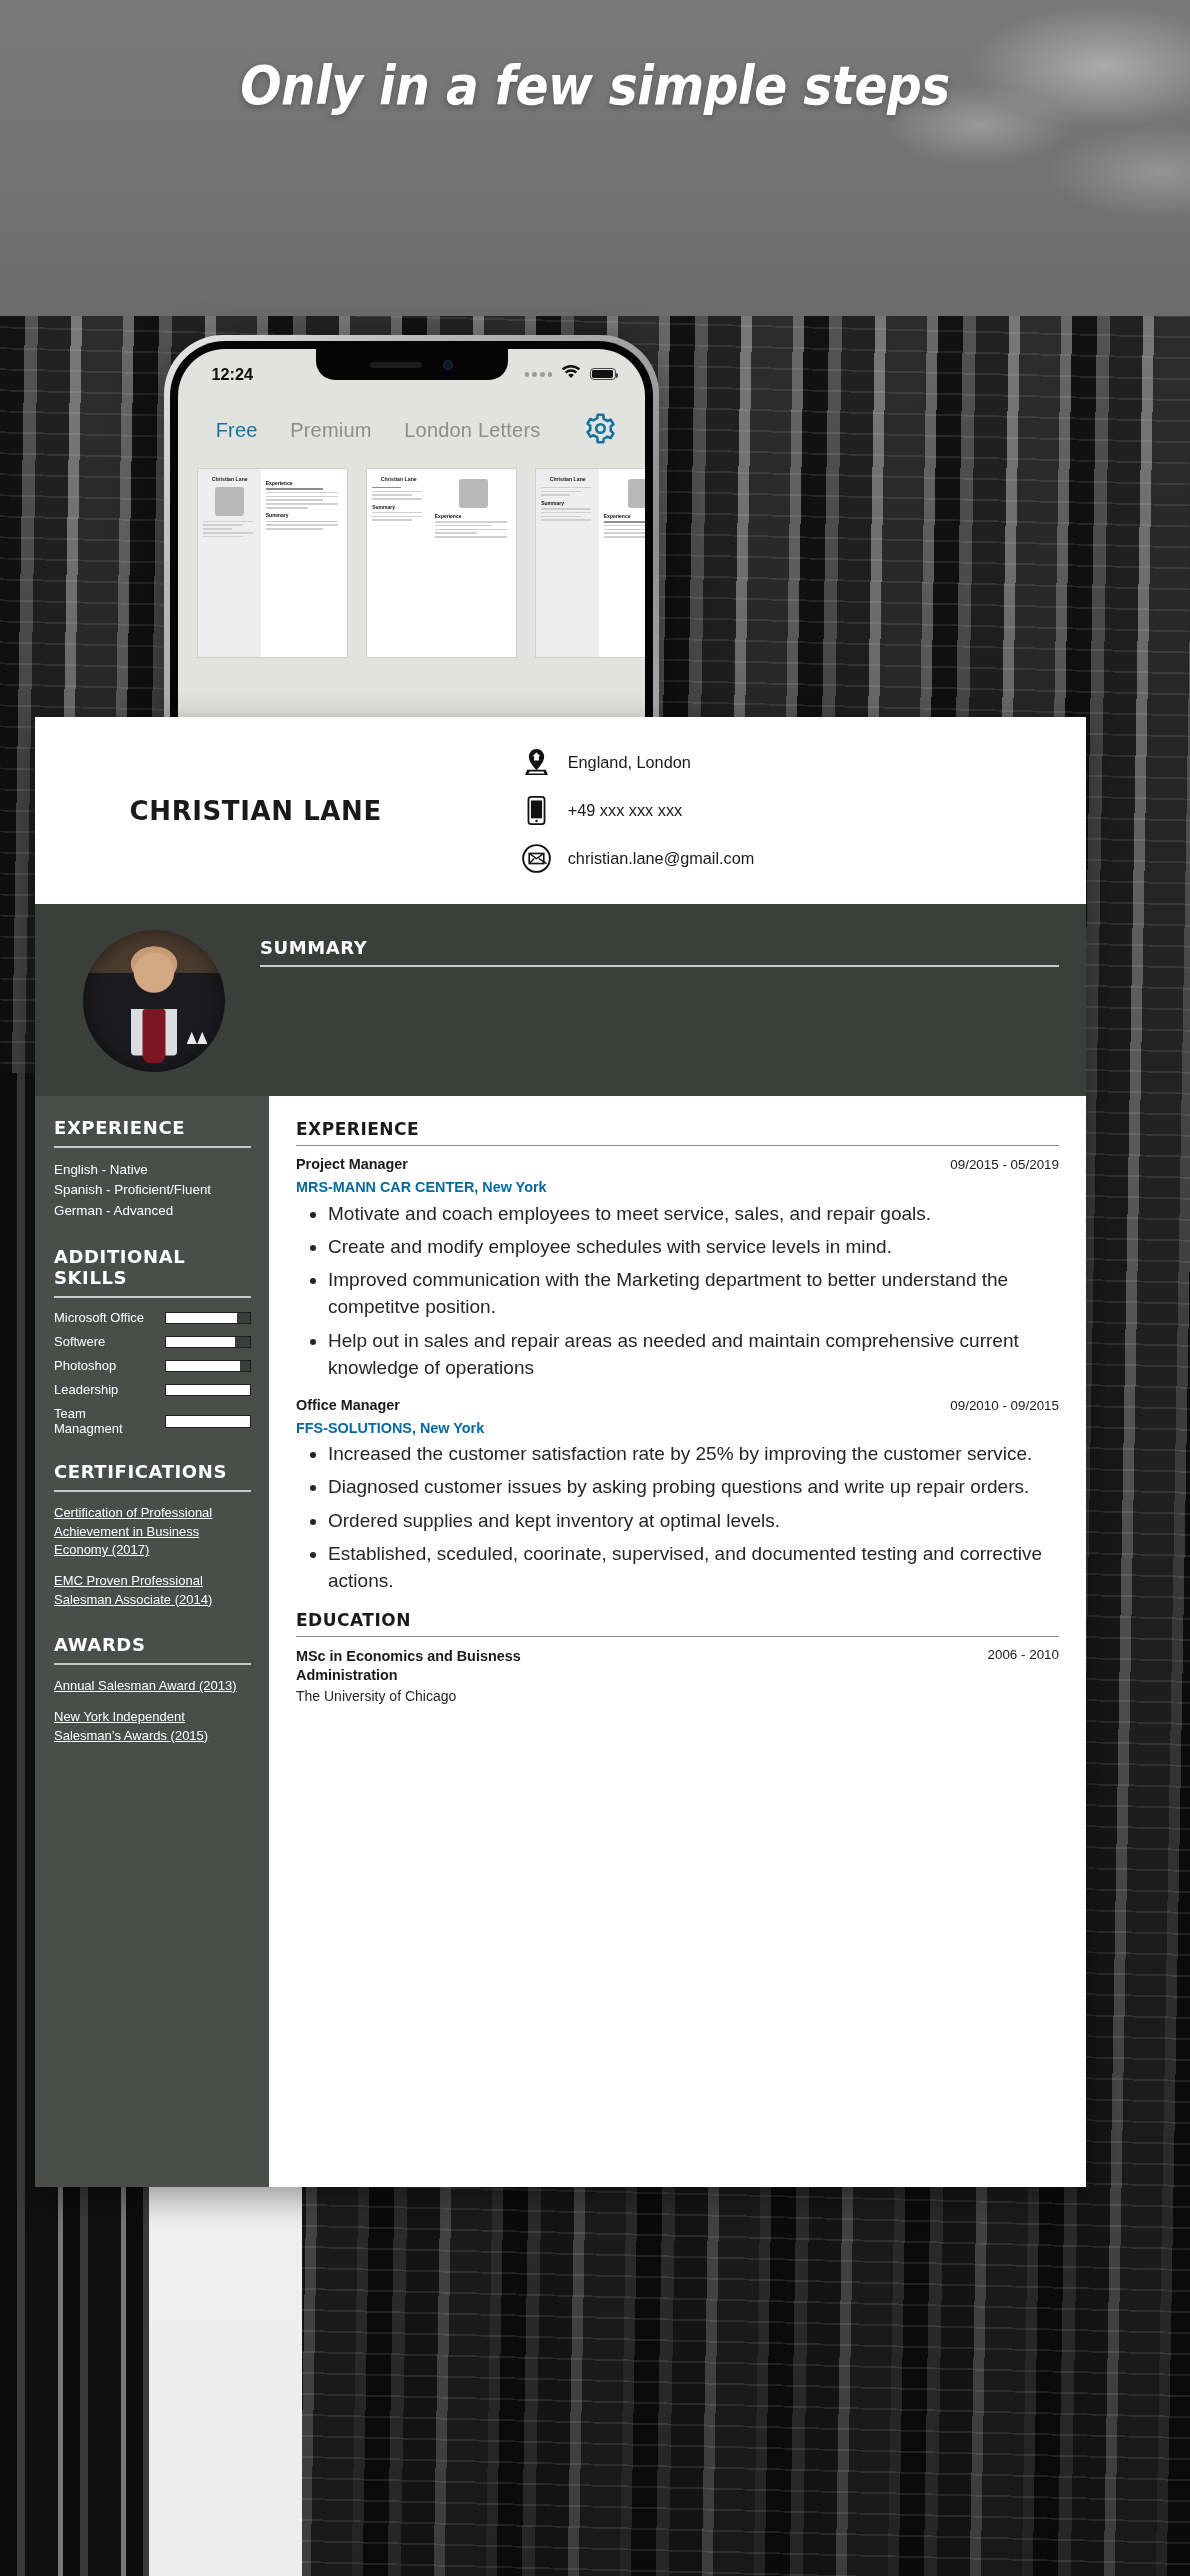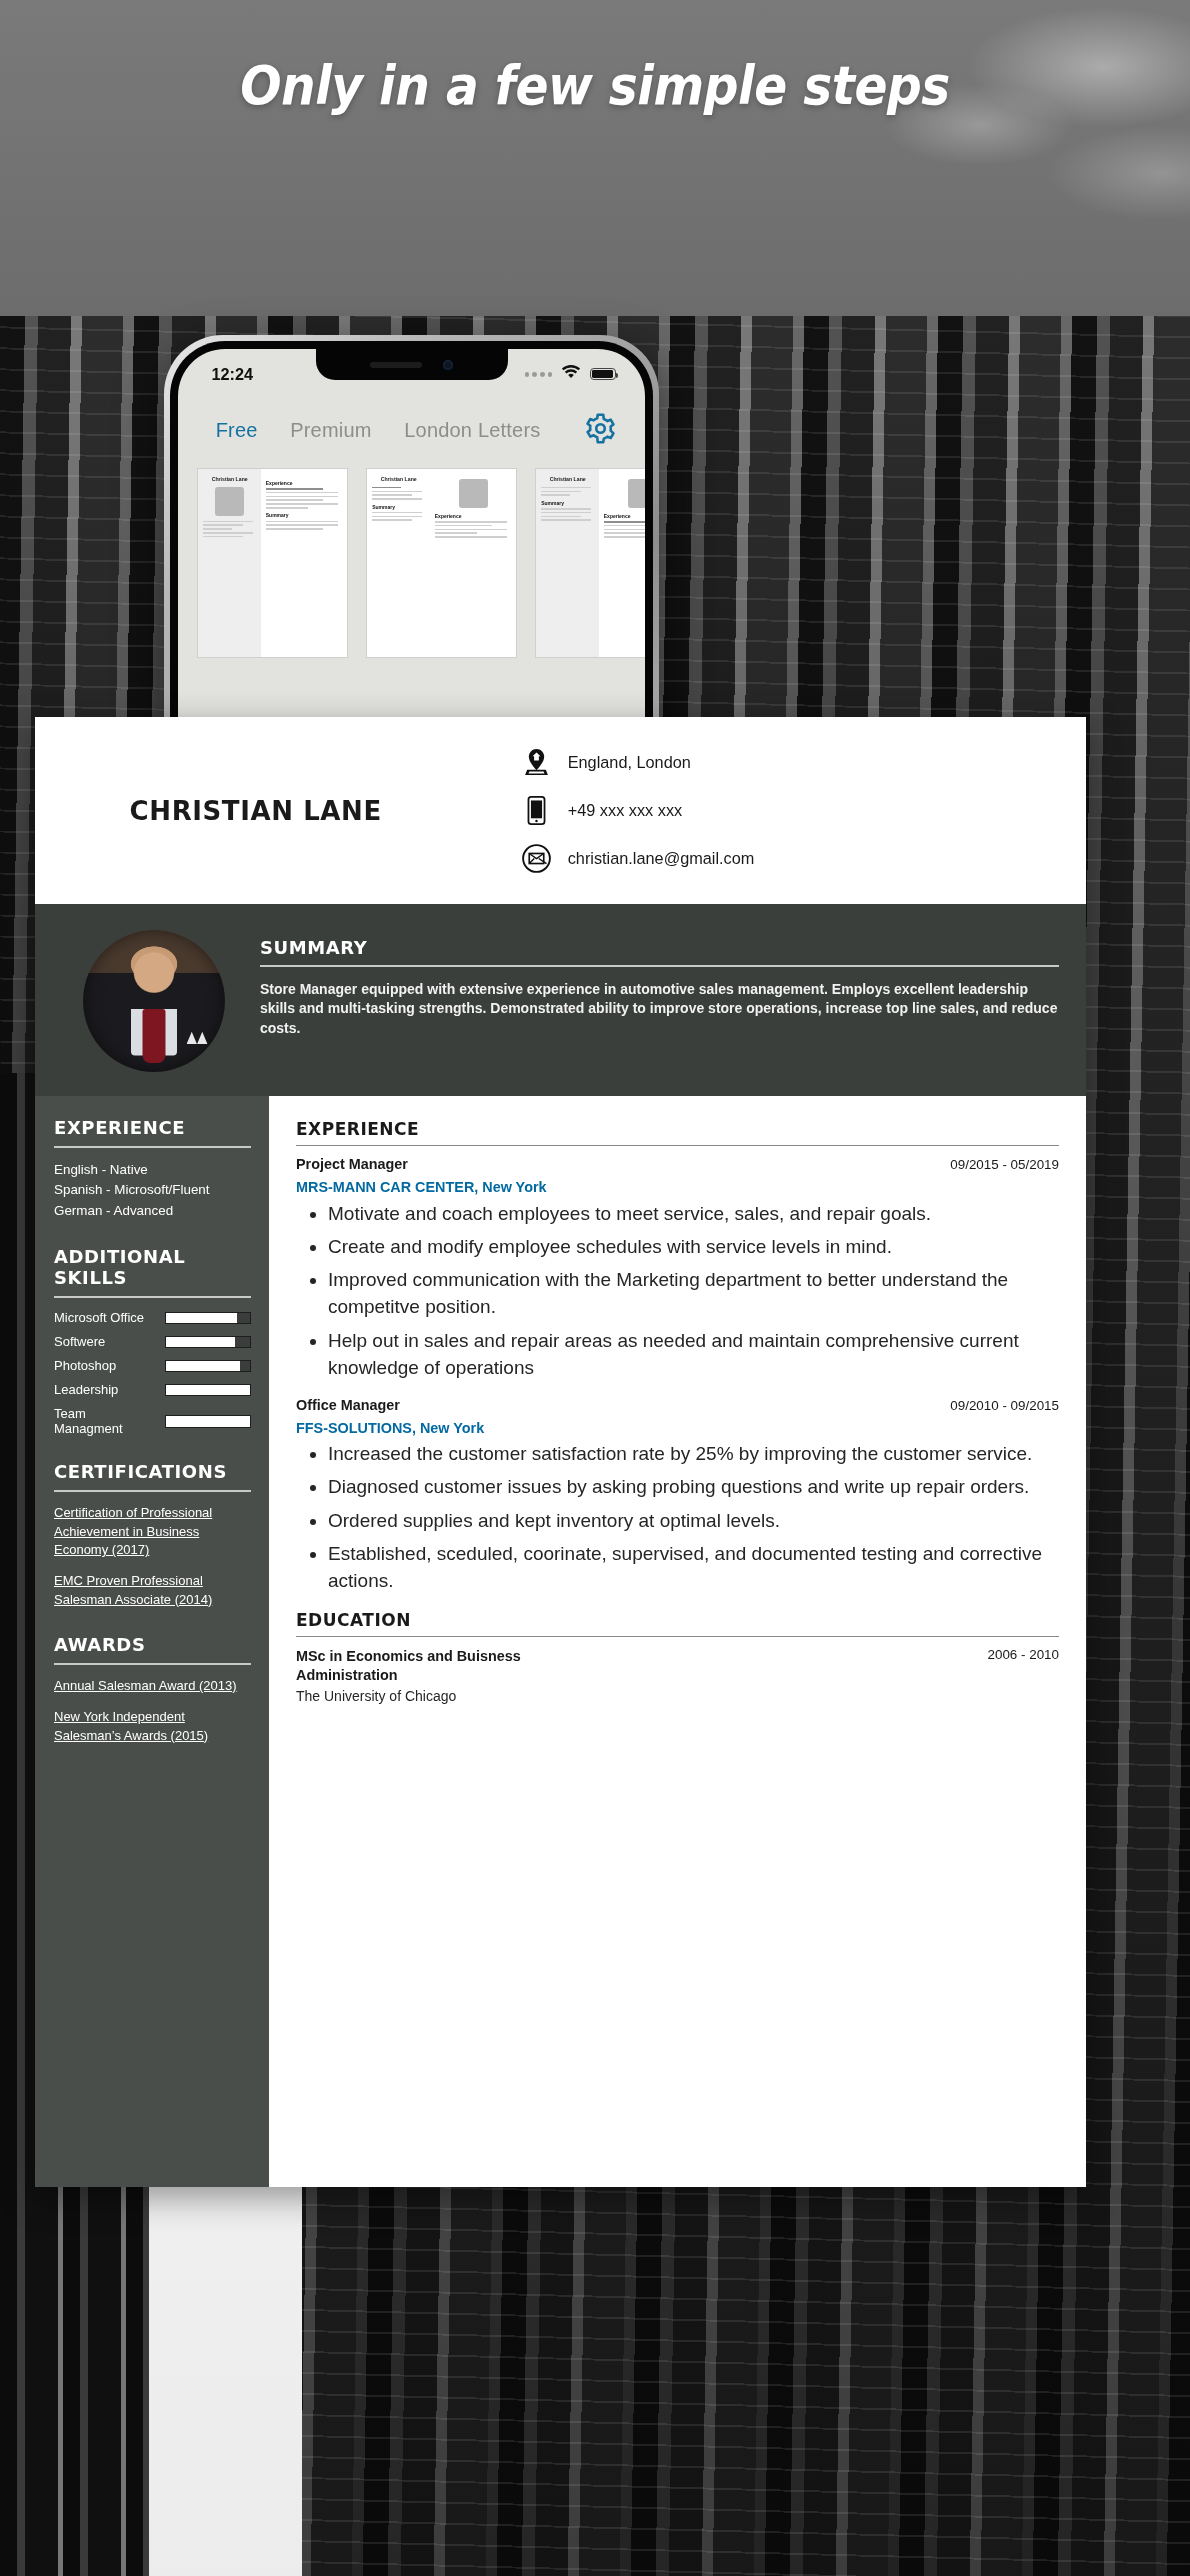--- a/index.html
+++ b/index.html
@@ -403,33 +403,32 @@
     </div>
   </div>
 
   <div id="r-sum">
     <div id="r-photo">
       <div class="photo-circle"></div>
     </div>
     <div id="r-sum-body">
       <div class="sec-title-light">SUMMARY</div>
       <div class="rule-light"></div>
-      <div id="r-sum-text">Store Manager equipped with extensive experience in automotive sales management. Employs excellent leadership skills and multi-tasking strengths. Demonstrated ability to improve store operations, increase top line sales, and reduce costs.</div>
     </div>
   </div>
 
   <div id="r-body">
 
     <div id="r-left">
 
       <div class="blk">
         <div class="sec-title-light">EXPERIENCE</div>
         <div class="rule-light"></div>
         <div class="lang-line">English - Native</div>
-        <div class="lang-line">Spanish - Microsoft/Fluent</div>
+        <div class="lang-line">Spanish - Proficient/Fluent</div>
         <div class="lang-line">German - Advanced</div>
       </div>
 
       <div class="blk">
         <div class="sec-title-light">ADDITIONAL SKILLS</div>
         <div class="rule-light"></div>
         <div class="skill-row">
           <span class="skill-name">Microsoft Office</span>
           <span class="skill-bar">
               <i style="width: 85%;"></i>

